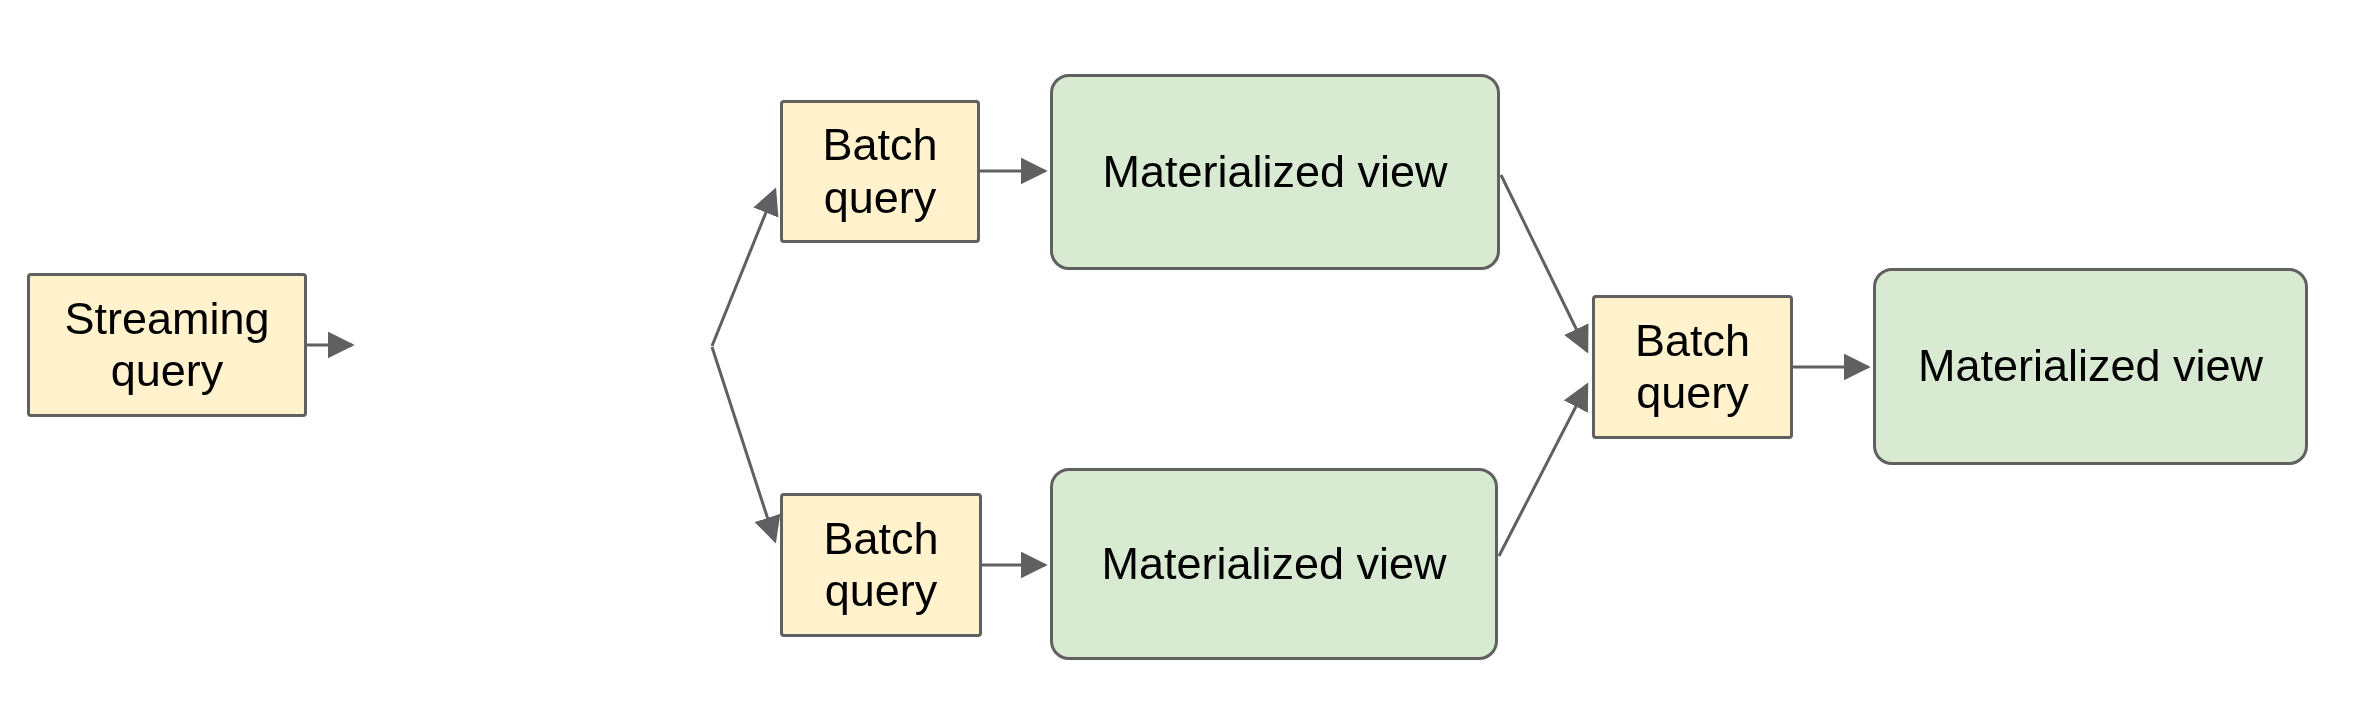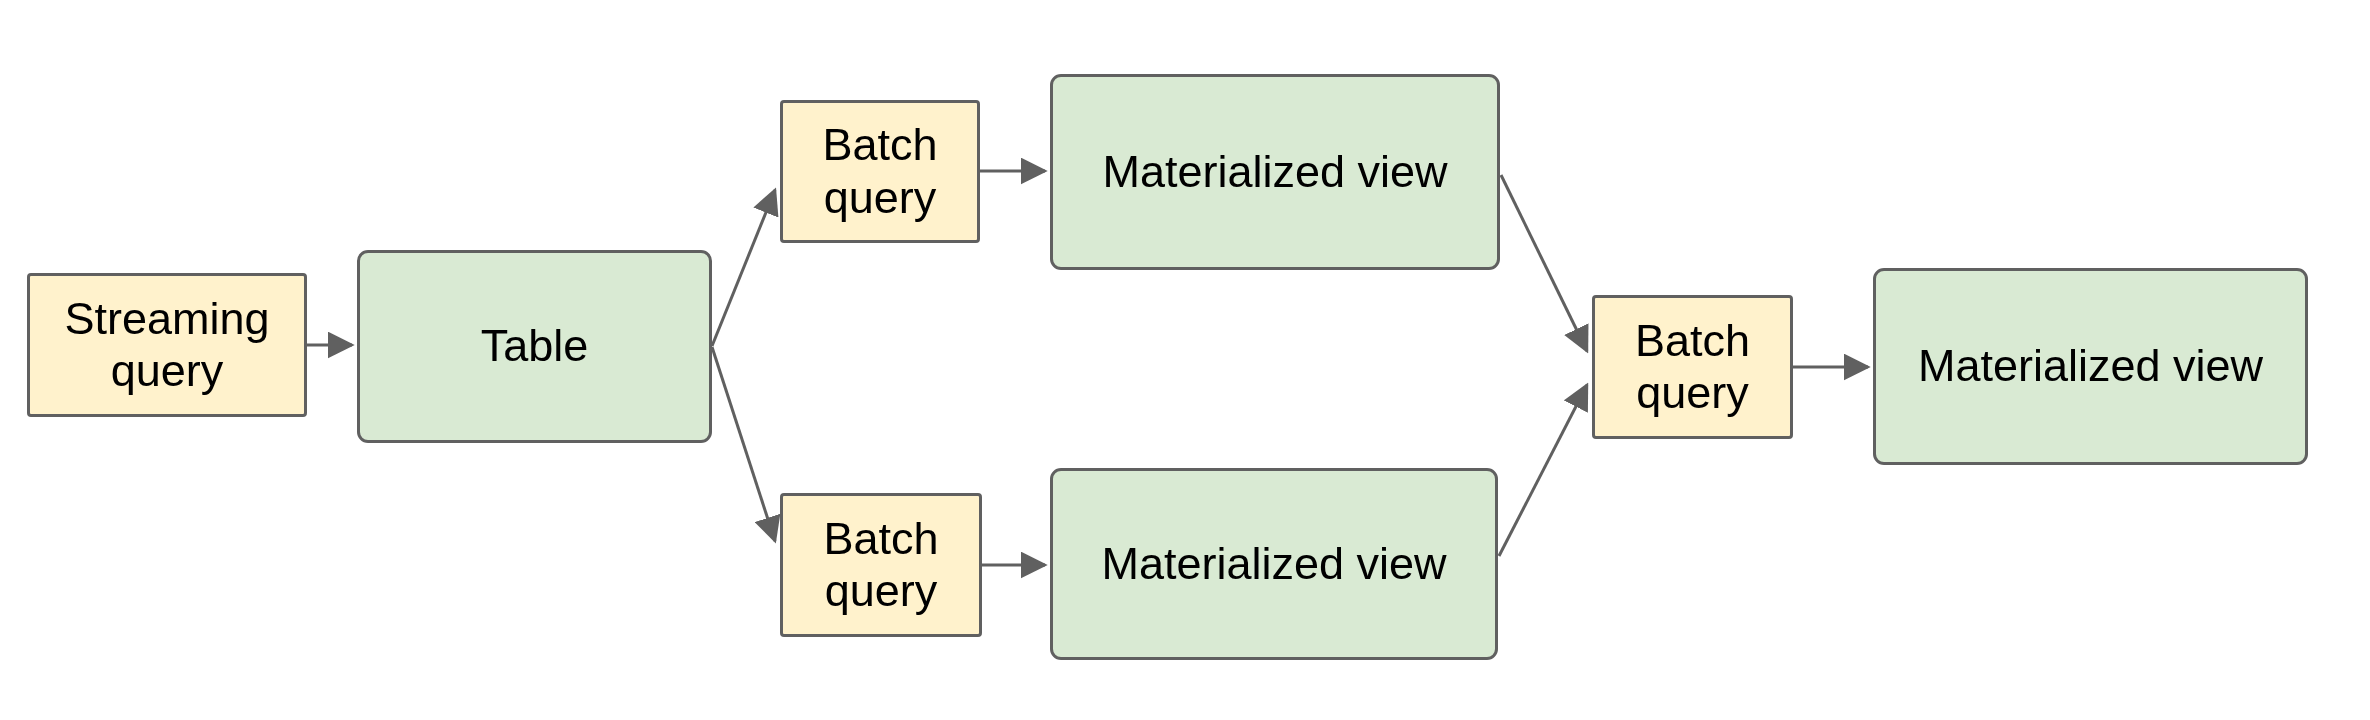--- a/index.html
+++ b/index.html
@@ -36,21 +36,21 @@
     padding: 6px 14px;
   }
   .node.query {
     background: #fff2cc;
     border: 3px solid #606060;
     border-radius: 4px;
   }
   .node.store {
     background: #d9ead3;
     border: 3px solid #606060;
-    border-radius: 11px;
+    border-radius: 19px;
     text-align: center;
   }
   
   #n-streaming-query   { left: 27px;   top: 273px; width: 280px; height: 144px; }
   #n-table             { left: 357px;  top: 250px; width: 355px; height: 193px; }
   #n-batch-query-top   { left: 780px;  top: 100px; width: 200px; height: 143px; }
   #n-mv-top            { left: 1050px; top: 74px;  width: 450px; height: 196px; }
   #n-batch-query-bottom{ left: 780px;  top: 493px; width: 202px; height: 144px; }
   #n-mv-bottom         { left: 1050px; top: 468px; width: 448px; height: 192px; }
   #n-batch-query-merge { left: 1592px; top: 295px; width: 201px; height: 144px; }
@@ -76,23 +76,20 @@
       <line x1="1501" y1="175" x2="1587" y2="351" marker-end="url(#arrowhead)"></line>
       <line x1="1499" y1="556" x2="1587" y2="385" marker-end="url(#arrowhead)"></line>
       <line x1="1793" y1="367" x2="1868" y2="367" marker-end="url(#arrowhead)"></line>
     </g>
   </svg>
 
   <div class="node query" id="n-streaming-query">
     <span>Streaming query</span>
   </div>
 
-  <div class="node store" id="n-table">
-    <span>Table</span>
-  </div>
 
   <div class="node query" id="n-batch-query-top">
     <span>Batch query</span>
   </div>
 
   <div class="node store" id="n-mv-top">
     <span>Materialized view</span>
   </div>
 
   <div class="node query" id="n-batch-query-bottom">

